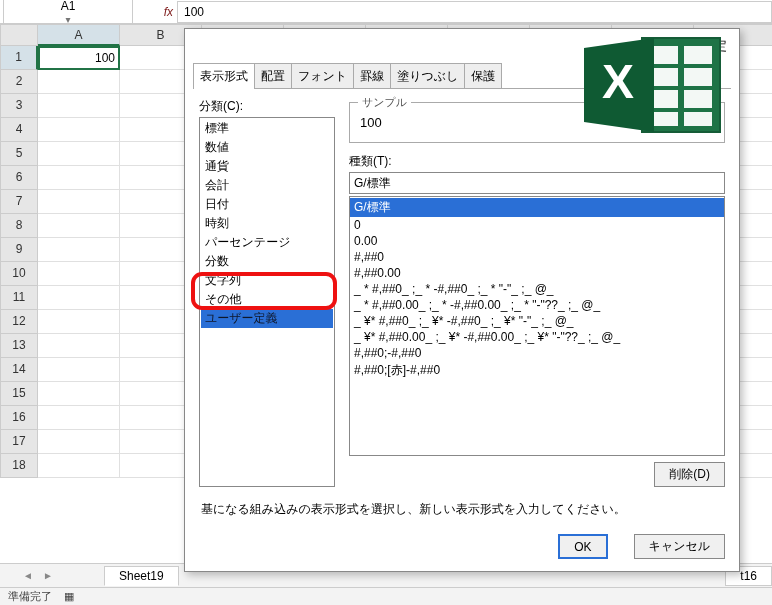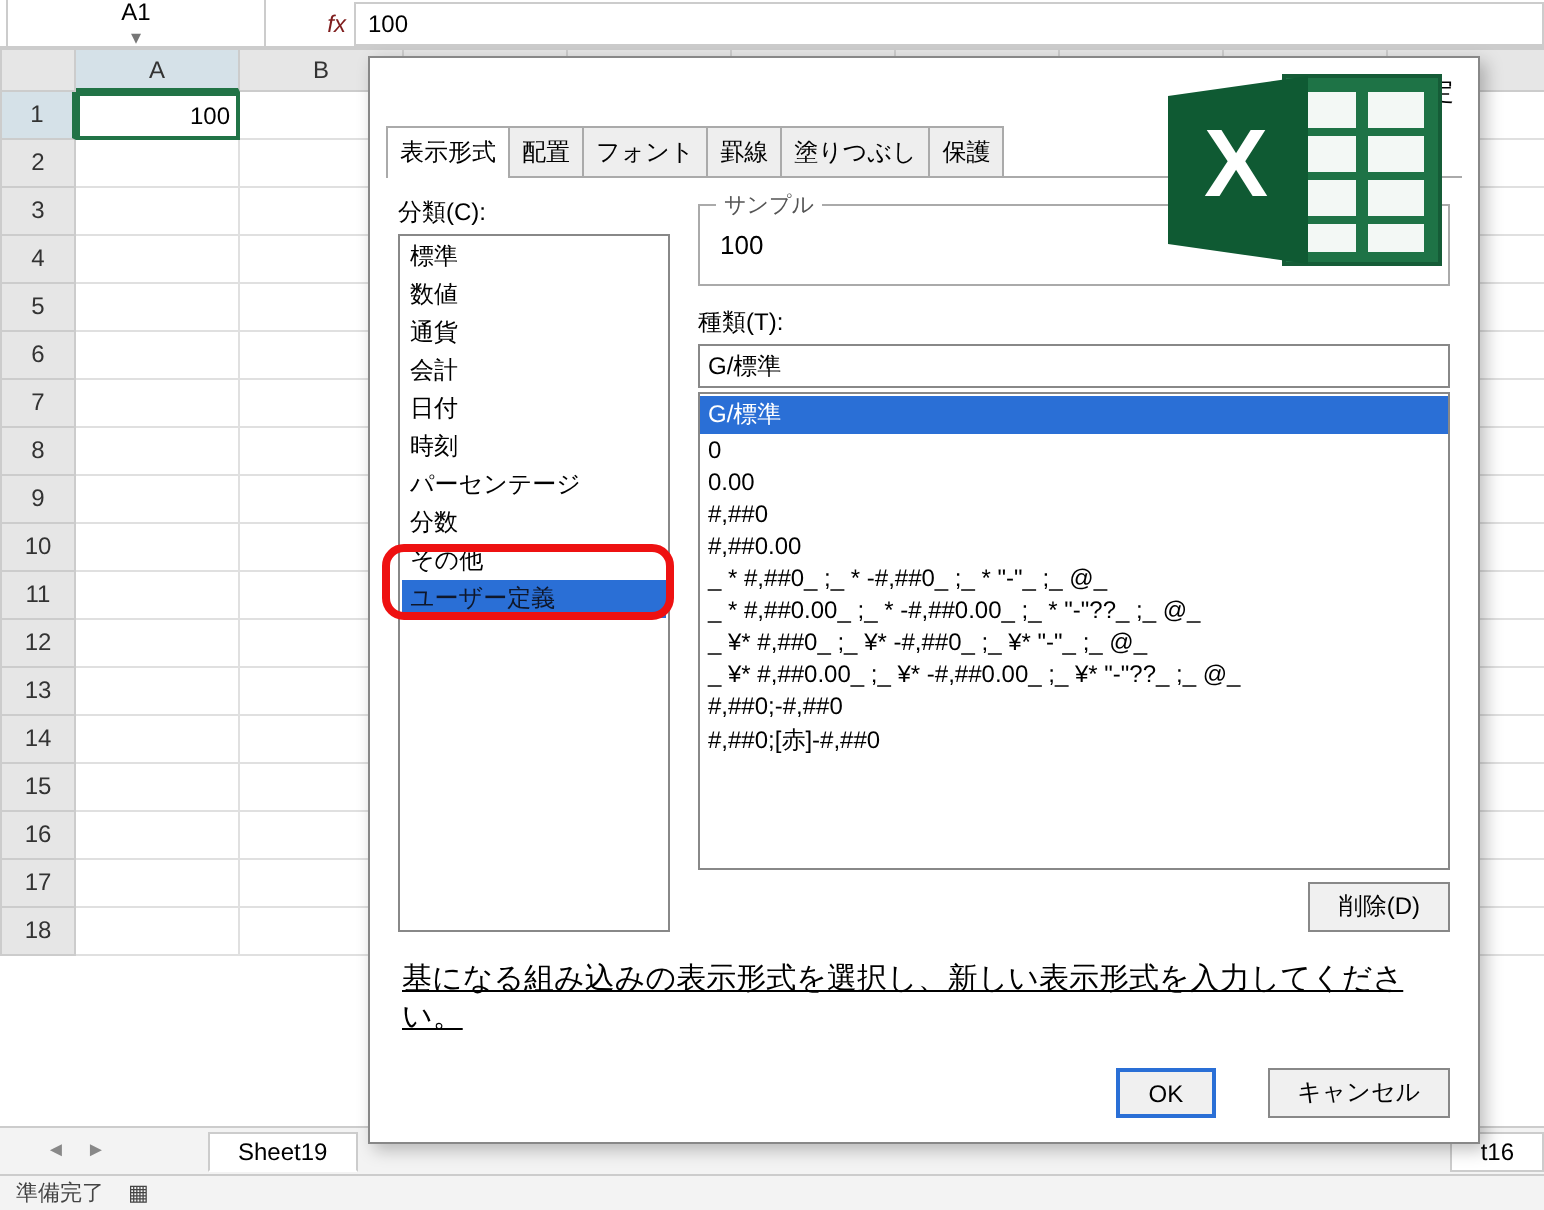--- a/index.html
+++ b/index.html
@@ -52,21 +52,21 @@
   .sample-box { border:1px solid #aaa; margin:4px 0 10px; padding:12px 10px; font-size:13px; position:relative; }
   .sample-title { position:absolute; top:-8px; left:8px; background:#fff; padding:0 4px; font-size:11px; color:#555; }
   .type-input { width:100%; border:1px solid #888; padding:3px 4px; font-size:12px; margin-bottom:2px; }
   .formats-box { flex:1; border:1px solid #888; overflow:auto; padding:1px 0; }
   .fmtitem { padding:1px 4px; font-size:12px; white-space:nowrap; }
   .fmtitem.selected { background:#2a6fd6; color:#fff; }
   .delete-area { text-align:right; padding:6px 0 0; }
   .btn { padding:3px 14px; border:1px solid #888; background:#f0f0f0; font-size:12px; cursor:pointer; }
   .btn.default { border:2px solid #2a6fd6; }
   .btn:disabled { color:#999; }
-  .helptext { padding:6px 16px 6px; font-size:15px;text-decoration:underline; }
+  .helptext { padding:6px 16px 6px; font-size:12px; }
   .dlg-footer { padding:10px 14px 12px; text-align:right; border-top:0; display:flex; justify-content:flex-end; gap:26px; }
 
   
   .xlogo { position:absolute; left:580px; top:30px; width:150px; height:110px; z-index:50; }
 </style>
 </head>
 <body>
 
 <div class="fbar">
   <div class="namebox">
@@ -344,20 +344,21 @@
       <div class="lbl"><span>分類(C):</span></div>
       <div class="listbox" id="catlist">
           <div class="listitem">標準</div>
           <div class="listitem">数値</div>
           <div class="listitem">通貨</div>
           <div class="listitem">会計</div>
           <div class="listitem">日付</div>
           <div class="listitem">時刻</div>
           <div class="listitem">パーセンテージ</div>
           <div class="listitem">分数</div>
+          <div class="listitem">文字列</div>
           <div class="listitem">その他</div>
           <div class="listitem selected">ユーザー定義</div>
         </div>
     </div>
     <div class="col-right">
       <div class="sample-box">
         <span class="sample-title">サンプル</span>
         <span>100</span>
       </div>
       <div class="lbl"><span>種類(T):</span></div>

